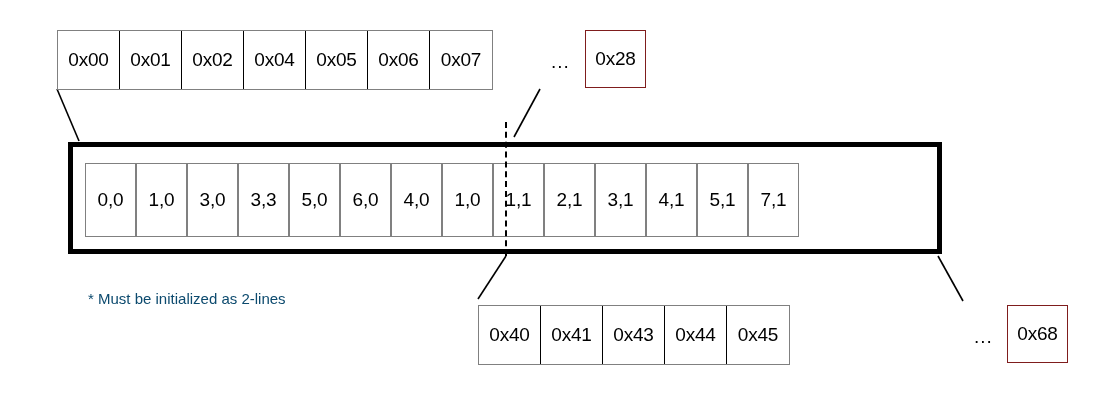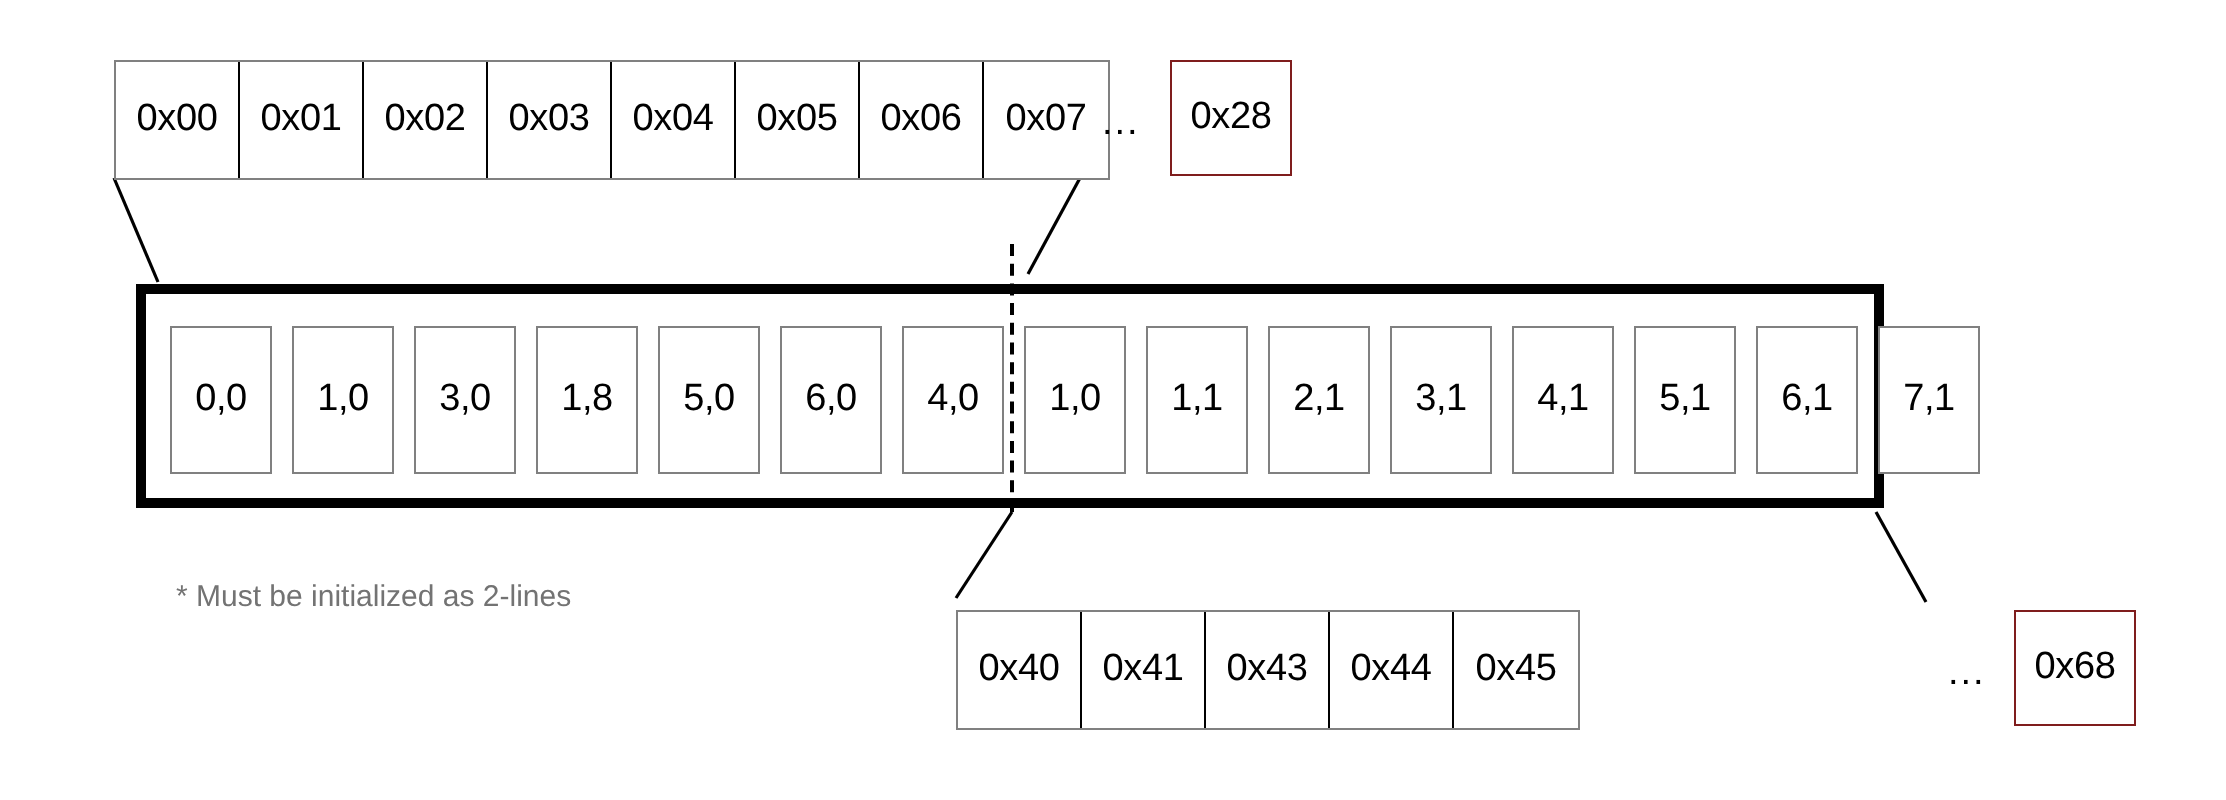--- a/index.html
+++ b/index.html
@@ -73,21 +73,20 @@
     height: 112px;
     box-sizing: border-box;
     border: 5px solid #000000;
     background: #ffffff;
   }
   #cache-cells {
     position: absolute;
     left: 12px;
     top: 16px;
     display: flex;
-    gap: 10px;
   }
   .way-cell {
     width: 51px;
     height: 74px;
     box-sizing: border-box;
     border: 1px solid #808080;
     display: flex;
     align-items: center;
     justify-content: center;
     font-size: 19px;
@@ -115,68 +114,66 @@
     height: 400px;
     pointer-events: none;
   }
 
   
   #note {
     position: absolute;
     left: 88px;
     top: 290px;
     font-size: 15px;
-    color: #737373;
+    color: #0c4a6e;
     white-space: nowrap;
     text-align: center;
   }
 </style>
 </head>
 <body>
 
 <div id="canvas">
 
   <svg id="connectors" viewBox="0 0 1113 400" xmlns="http://www.w3.org/2000/svg">
     <line x1="57" y1="89" x2="79" y2="141" stroke="#000000" stroke-width="1.6"></line>
     <line x1="540" y1="89" x2="514" y2="137" stroke="#000000" stroke-width="1.6"></line>
     <line x1="506" y1="256" x2="478" y2="299" stroke="#000000" stroke-width="1.6"></line>
     <line x1="938" y1="256" x2="963" y2="301" stroke="#000000" stroke-width="1.6"></line>
   </svg>
 
   <div class="addr-strip" id="top-strip" style="left:57px; top:30px;">
     <div class="addr-cell">0x00</div>
     <div class="addr-cell">0x01</div>
     <div class="addr-cell">0x02</div>
-    <div class="addr-cell">0x03</div>
     <div class="addr-cell">0x04</div>
     <div class="addr-cell">0x05</div>
     <div class="addr-cell">0x06</div>
     <div class="addr-cell">0x07</div>
   </div>
 
   <div class="ellipsis" style="left:551px; top:52px;">...</div>
 
   <div class="addr-single" style="left:585px; top:30px;">0x28</div>
 
   <div id="cache-container">
     <div id="cache-cells">
       <div class="way-cell">0,0</div>
       <div class="way-cell">1,0</div>
       <div class="way-cell">3,0</div>
-      <div class="way-cell">1,8</div>
+      <div class="way-cell">3,3</div>
       <div class="way-cell">5,0</div>
       <div class="way-cell">6,0</div>
       <div class="way-cell">4,0</div>
       <div class="way-cell">1,0</div>
       <div class="way-cell">1,1</div>
       <div class="way-cell">2,1</div>
       <div class="way-cell">3,1</div>
       <div class="way-cell">4,1</div>
       <div class="way-cell">5,1</div>
-      <div class="way-cell">6,1</div>
       <div class="way-cell">7,1</div>
     </div>
   </div>
 
   <div id="split-line"></div>
 
   <div id="note">* Must be initialized as 2-lines</div>
 
   <div class="addr-strip" id="bottom-strip" style="left:478px; top:305px;text-align:center;">
     <div class="addr-cell">0x40</div>

